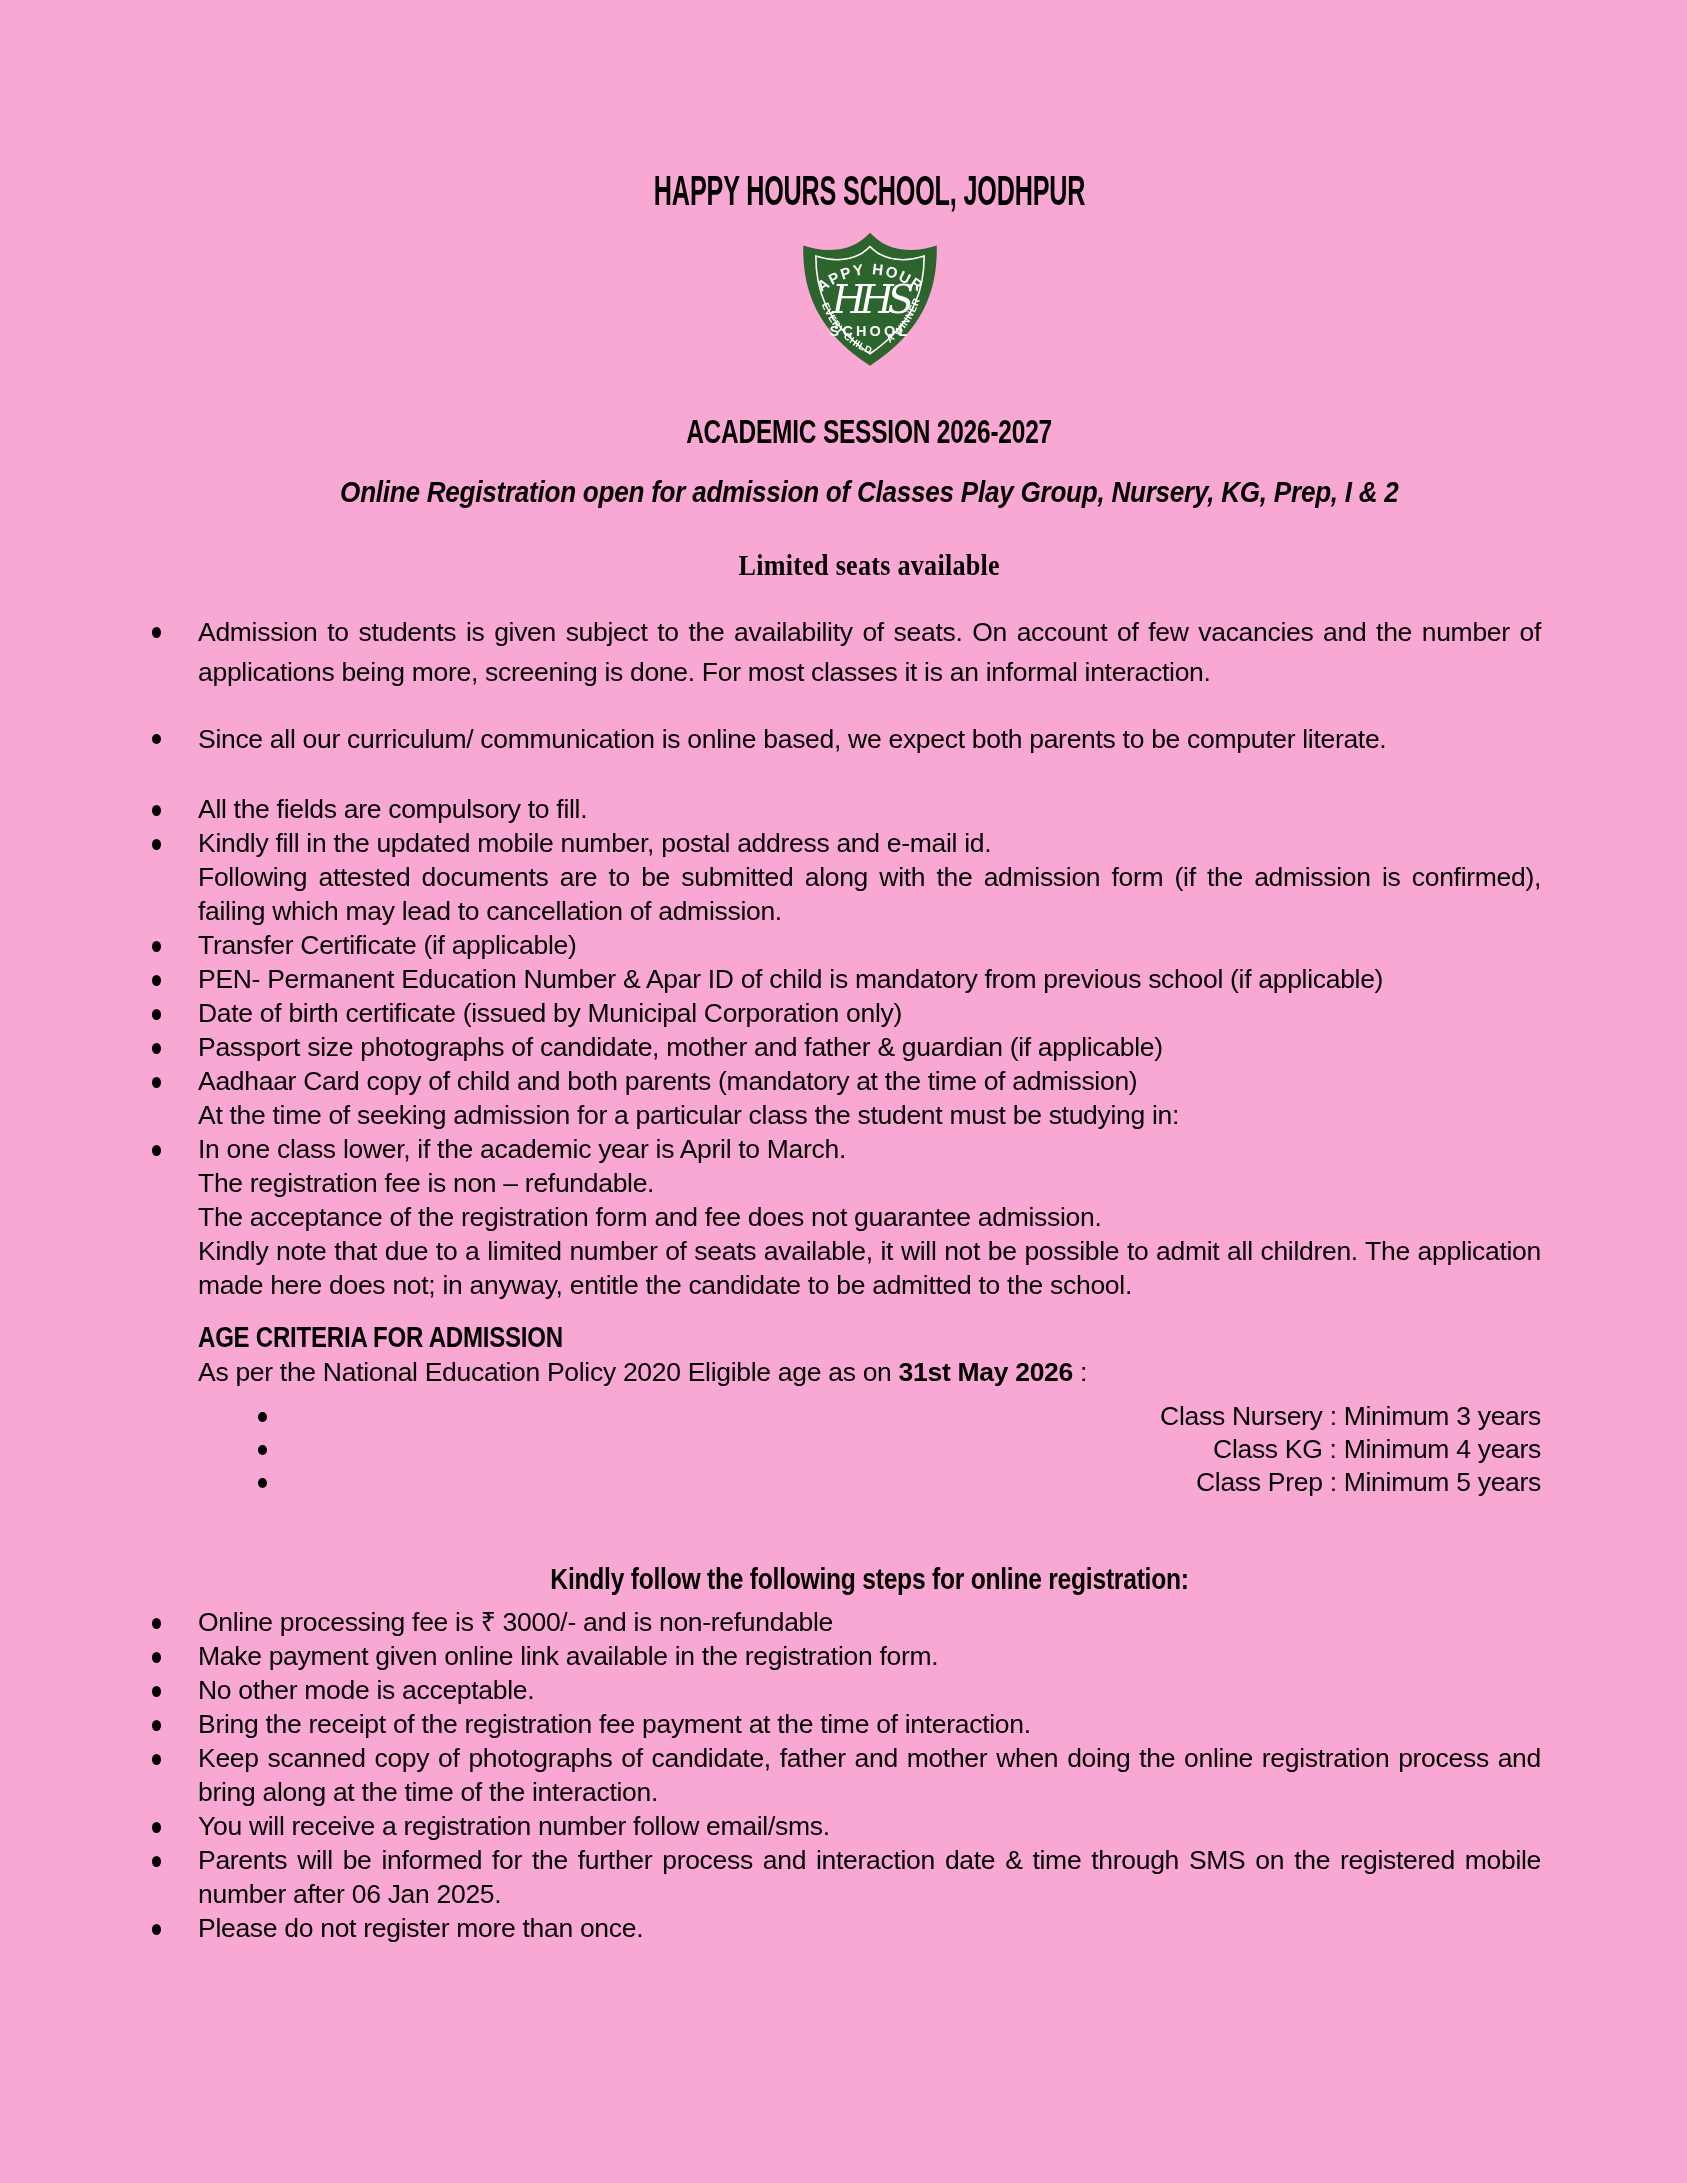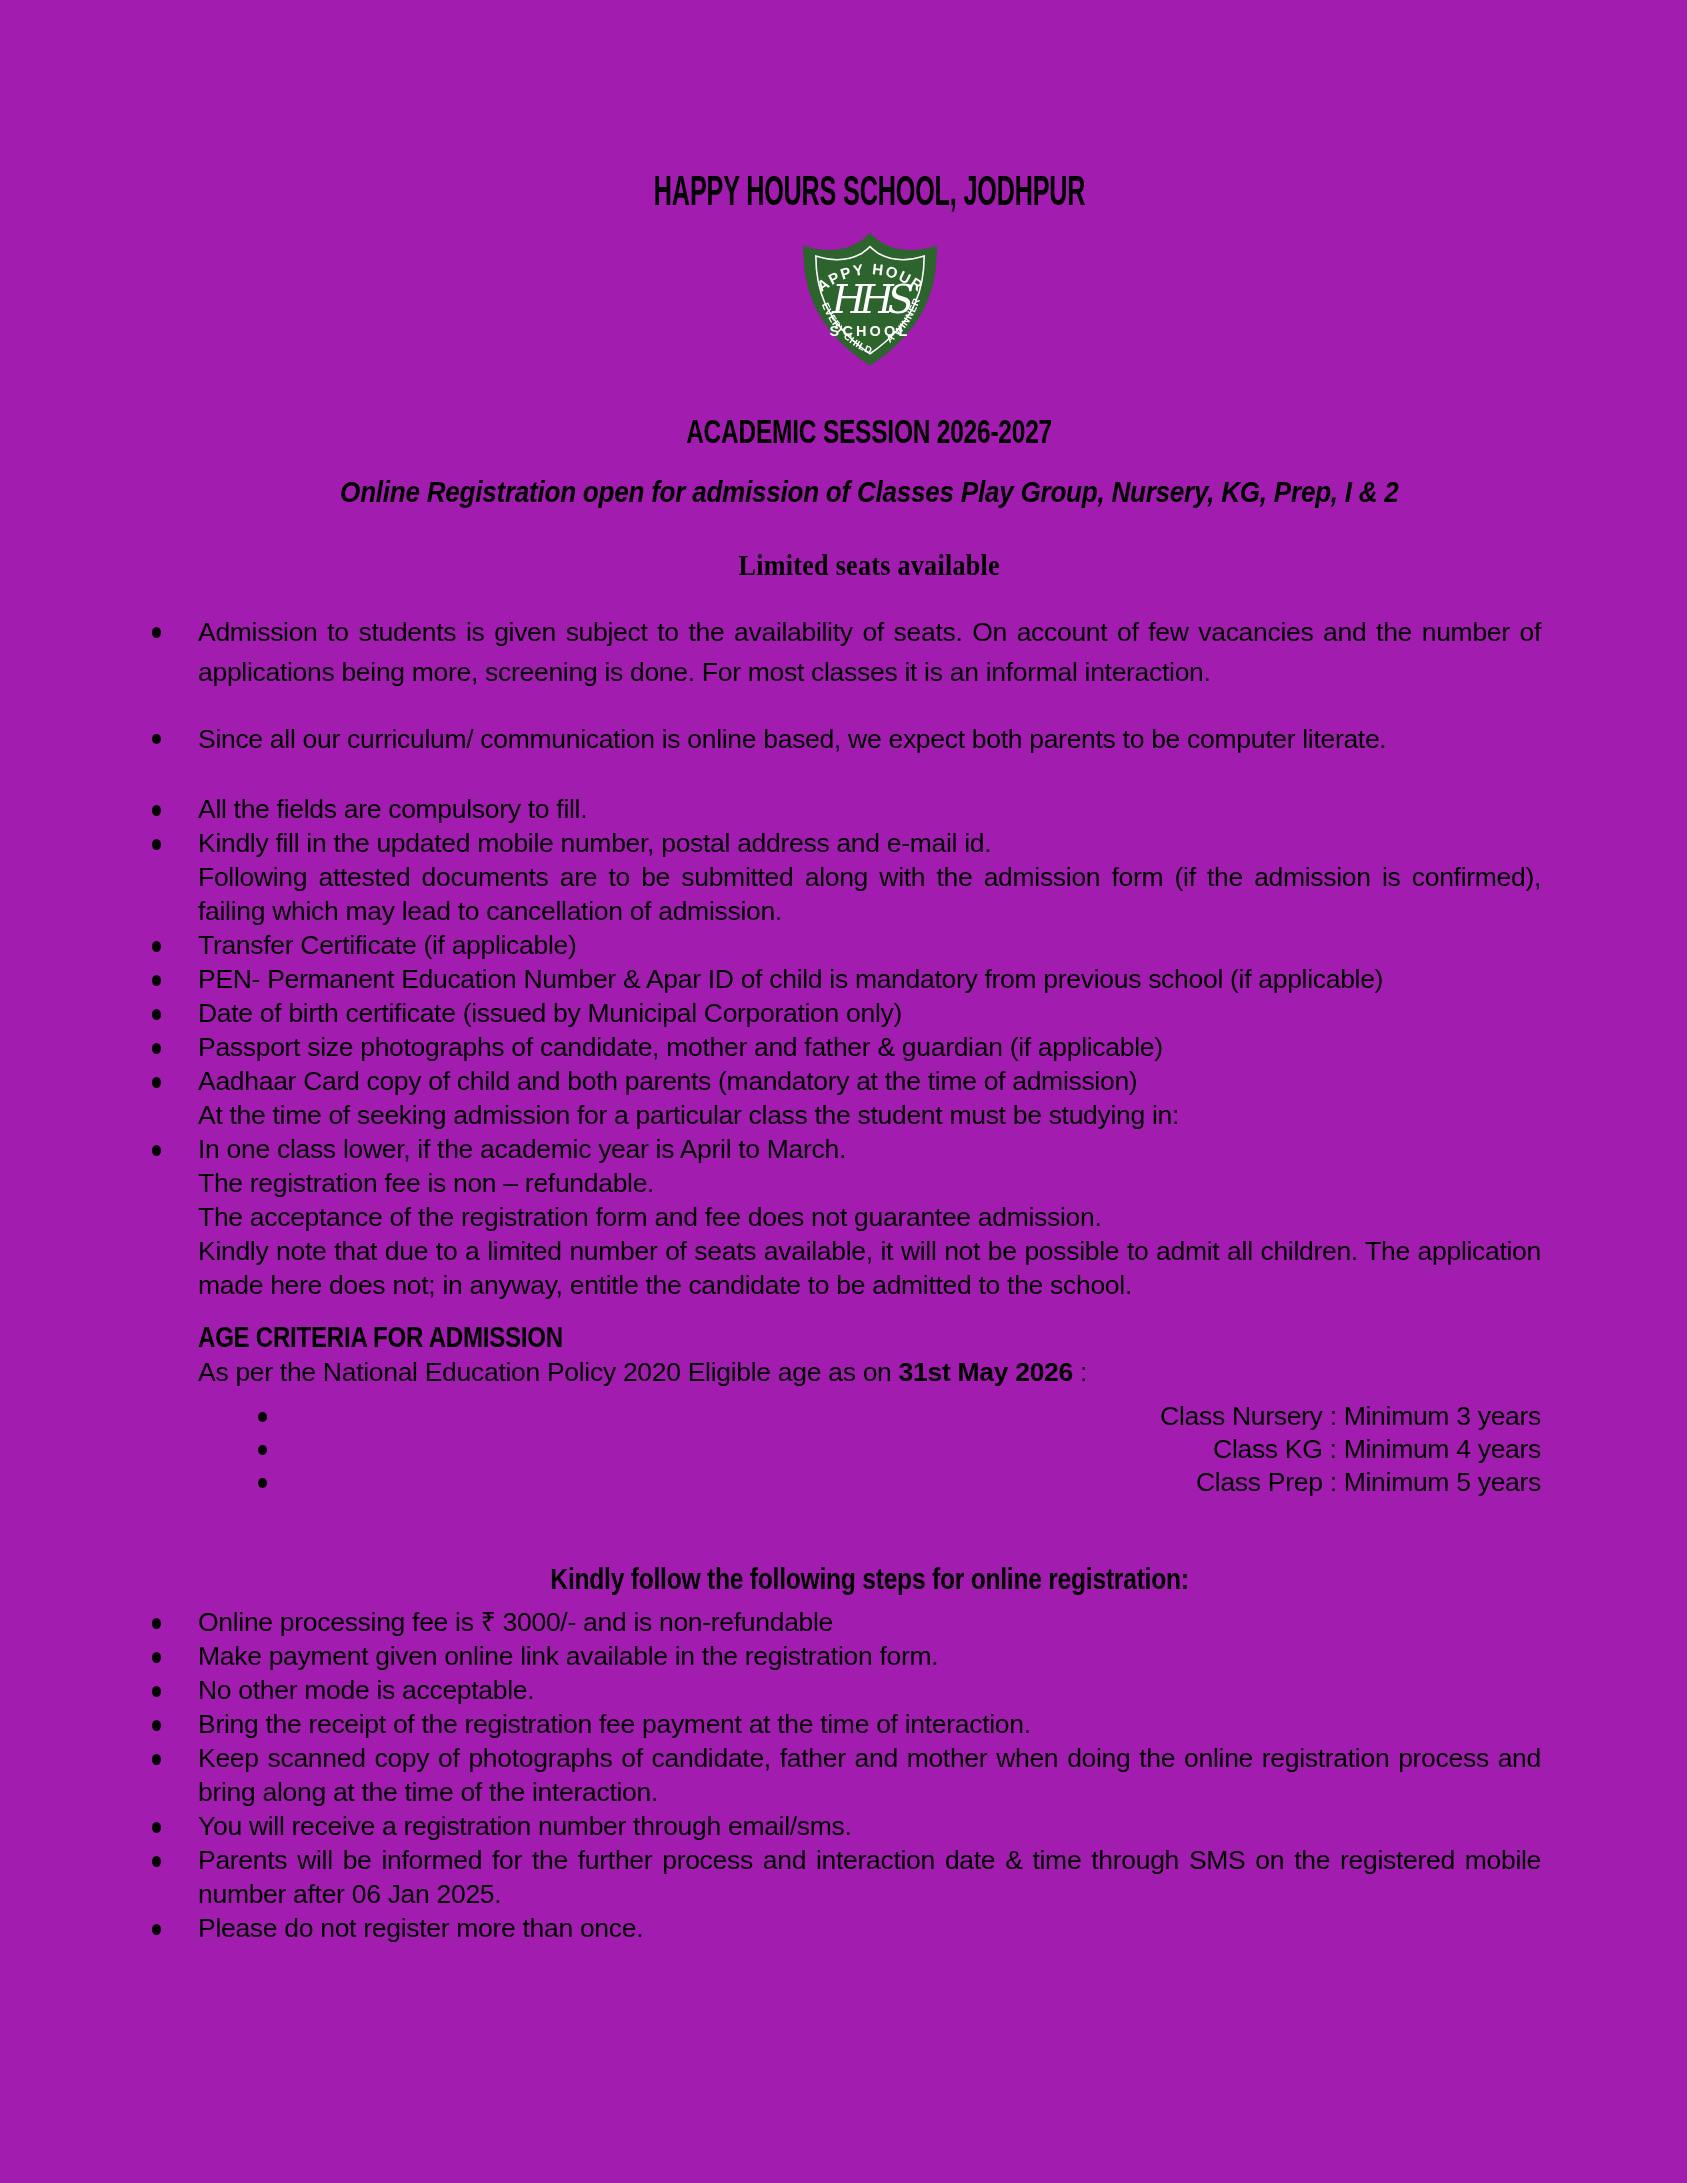--- a/index.html
+++ b/index.html
@@ -1,20 +1,20 @@
 <!DOCTYPE html>
 <html style="font-size:10.6px"><head>
 <meta charset="utf-8">
 <style>
   * { margin:0; padding:0; box-sizing:border-box; }
   html,body { background:#ffffff; }
   .page {
     position:relative;
     width:1687px; height:2183px;
-    background:#a21caf;
+    background:#f9a8d4;
     color:#000000;
     font-family:"Liberation Sans", sans-serif;
     font-size:26.5px;
     letter-spacing:-0.3px;
     padding:0 146px 0 198px;
     overflow:hidden;
   }
   .center { text-align:center; }
   .cond { display:inline-block; white-space:nowrap; }
 
@@ -158,19 +158,19 @@
     <span class="cond">Kindly follow the following steps for online registration:</span>
   </div>
 
   <ul class="steps-list">
 
   <li><span>Online processing fee is ₹ 3000/- and is non-refundable</span></li>
       <li><span>Make payment given online link available in the registration form.</span></li>
       <li><span>No other mode is acceptable.</span></li>
       <li><span>Bring the receipt of the registration fee payment at the time of interaction.</span></li>
       <li><span>Keep scanned copy of photographs of candidate, father and mother when doing the online registration process and bring along at the time of the interaction.</span></li>
-      <li><span>You will receive a registration number through email/sms.</span></li>
+      <li><span>You will receive a registration number follow email/sms.</span></li>
       <li><span>Parents will be informed for the further process and interaction date &amp; time through SMS on the registered mobile number after 06 Jan 2025.</span></li>
       <li><span>Please do not register more than once.</span></li>
     </ul>
 
 </div>
 
 
 </body></html>

